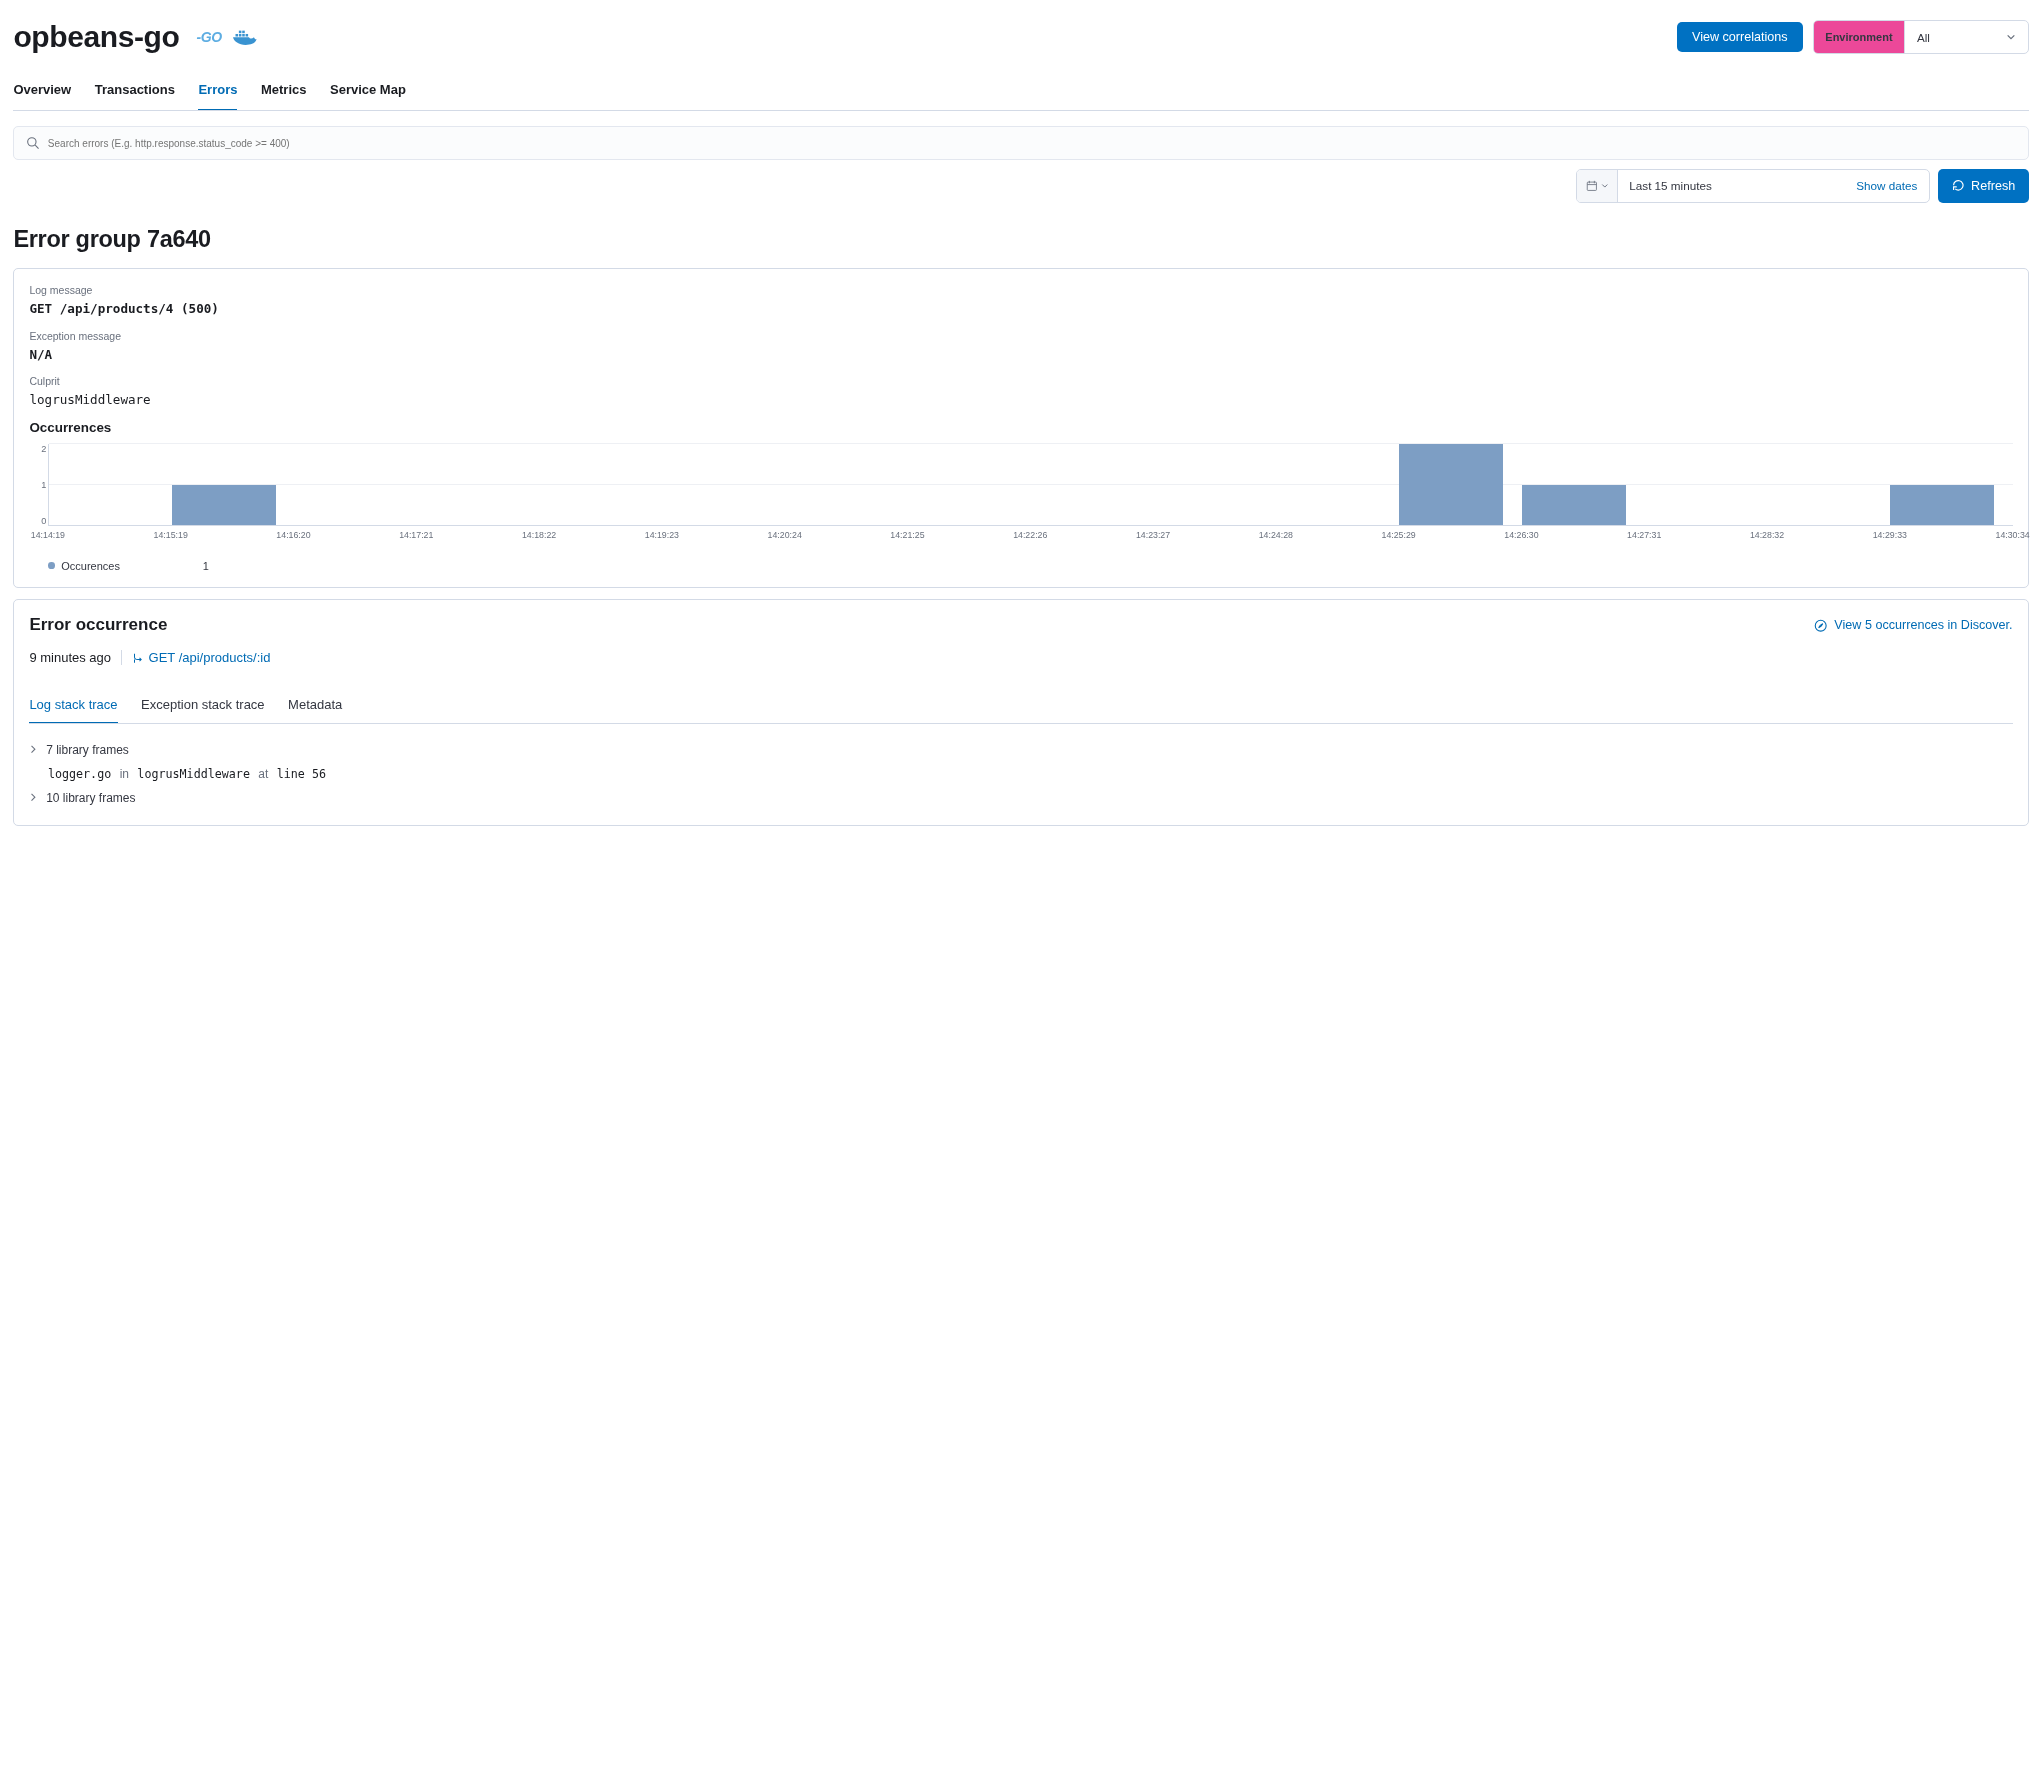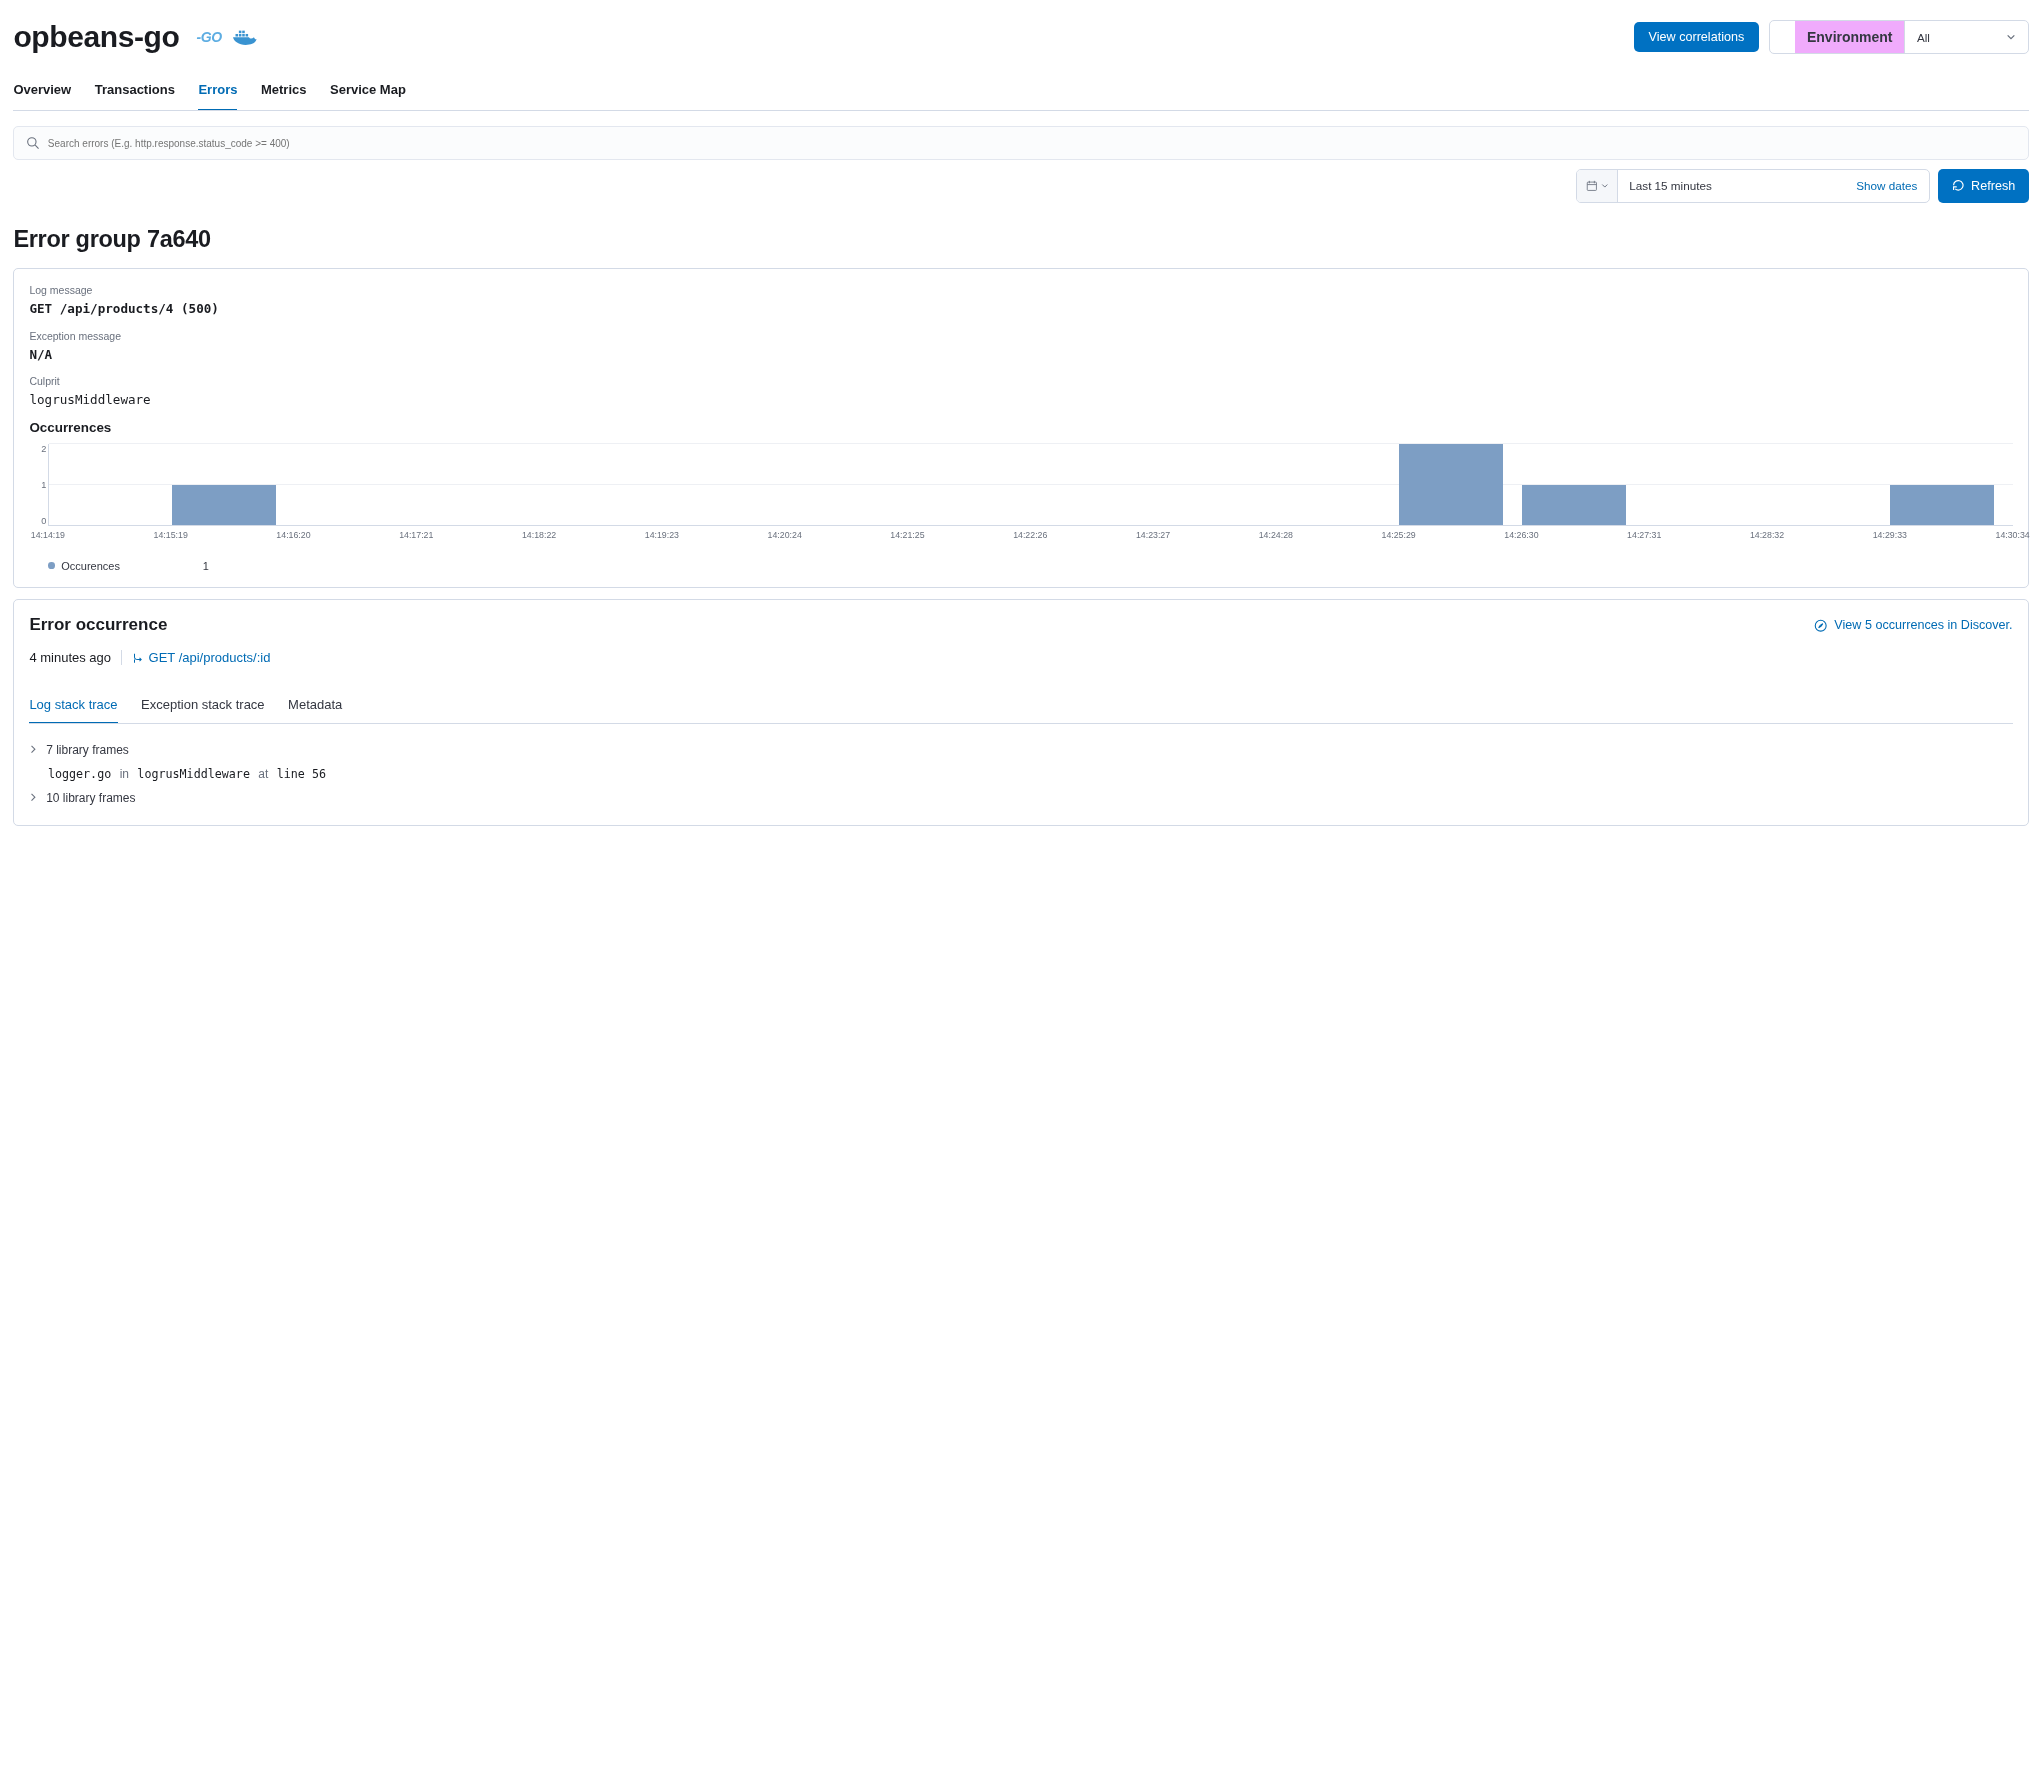--- a/index.html
+++ b/index.html
@@ -6,21 +6,21 @@
 body { font-family: -apple-system, BlinkMacSystemFont, "Segoe UI", Helvetica, Arial, sans-serif; color: #1a1c21; background: #fff; padding: 13.4px; font-size: 11.7px; }
 .header { display: flex; align-items: flex-end; justify-content: space-between; padding: 6.7px 0 20px 0; }
 .header-left { display: flex; align-items: center; gap: 17px; }
 .page-title { font-size: 30px; font-weight: 700; letter-spacing: -0.4px; }
 .title-icons { display: flex; gap: 11.7px; align-items: center; }
 .go-icon { color: #5dade2; font-weight: 700; font-size: 14px; font-style: italic; letter-spacing: -0.4px; }
 .docker-icon svg { width: 23.5px; height: 17px; }
 .header-right { display: flex; gap: 10px; align-items: center; }
 .btn-primary { background: #0071c2; color: #fff; border: none; border-radius: 5px; padding: 8.4px 15px; font-size: 12.6px; font-weight: 500; cursor: pointer; }
 .env-select { display: flex; align-items: stretch; border: 0.8px solid #d3dae6; border-radius: 5px; overflow: hidden; height: 34px; }
-.env-label { background: #f0abfc; padding: 0 11.7px; font-size: 14px; font-weight: 600; color: #343741; display: flex; align-items: center; border-right: 0.8px solid #d3dae6; margin-left: 25px; }
+.env-label { background: #ec4899; padding: 0 11.7px; font-size: 11px; font-weight: 600; color: #343741; display: flex; align-items: center; border-right: 0.8px solid #d3dae6; }
 .env-value { padding: 0 11.7px; display: flex; align-items: center; gap: 76px; font-size: 11.7px; color: #343741; }
 .chevron-down svg { width: 10px; height: 10px; }
 
 .tabs { display: flex; gap: 23.5px; border-bottom: 0.8px solid #d3dae6; }
 .tab { padding: 8.4px 0 11.7px 0; font-size: 13px; font-weight: 600; color: #1a1c21; cursor: pointer; border-bottom: 1.7px solid transparent; }
 .tab.active { color: #006bb4; border-bottom-color: #006bb4; }
 
 .search-bar { margin-top: 15px; display: flex; align-items: center; border: 0.8px solid #e3e7ef; background: #fbfcfd; border-radius: 5px; padding: 8.4px 11.7px; gap: 8.4px; }
 .search-bar input { border: none; background: transparent; flex: 1; font-size: 10px; color: #69707d; outline: none; }
 .search-icon svg { width: 13.4px; height: 13.4px; }
@@ -207,21 +207,21 @@
     <div class="occurrence-title">Error occurrence</div>
     <a class="discover-link">
       <svg viewBox="0 0 16 16" fill="none" stroke="#006bb4" stroke-width="1.3">
           <circle cx="8" cy="8" r="6.5"></circle>
           <path d="M10.5 5.5 l-2 3 l-3 2 l2 -3 z"></path>
         </svg>
       <span>View 5 occurrences in Discover.</span>
     </a>
   </div>
   <div class="occurrence-meta">
-    <span>4 minutes ago</span>
+    <span>9 minutes ago</span>
     <span class="divider"></span>
     <a class="trace-link">
       <svg viewBox="0 0 14 14" fill="none" stroke="#006bb4" stroke-width="1.2">
           <path d="M3 2 v4 c0 2 2 3 4 3 h4 M9 7 l2 2 l-2 2 M3 13 v-4"></path>
         </svg>
       <span>GET /api/products/:id</span>
     </a>
   </div>
   <div class="subtabs" id="subtabs">
       <div class="subtab active">Log stack trace</div>

